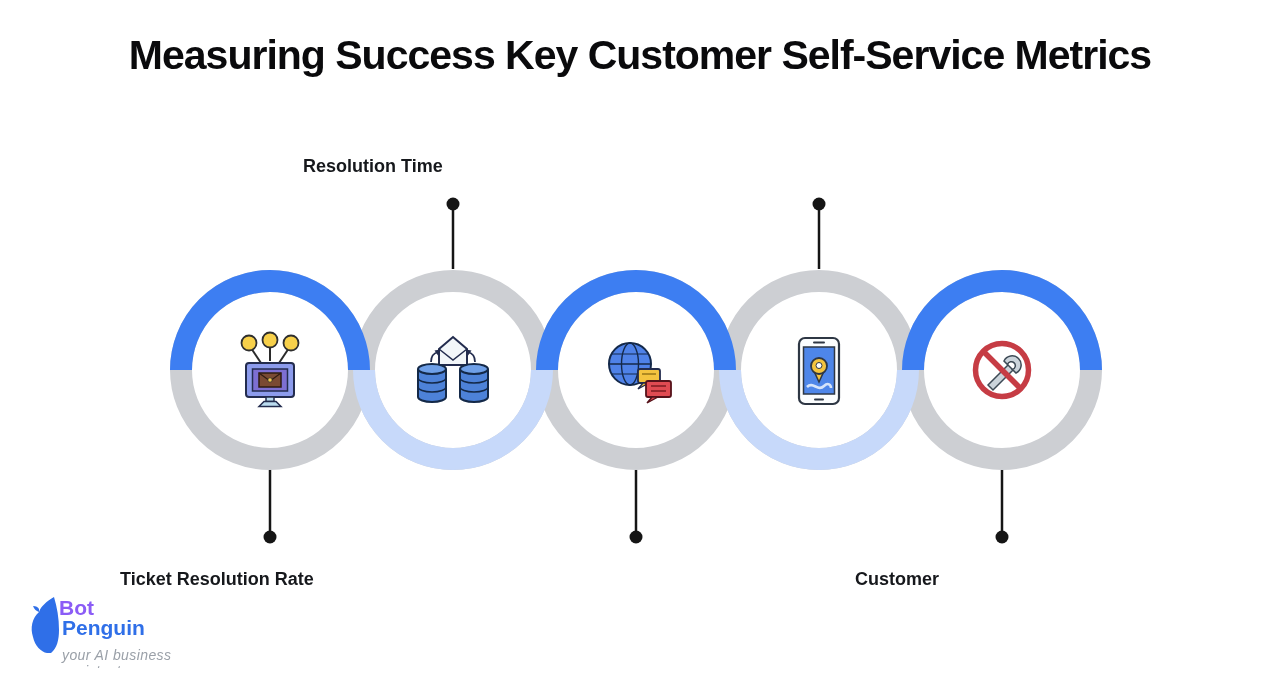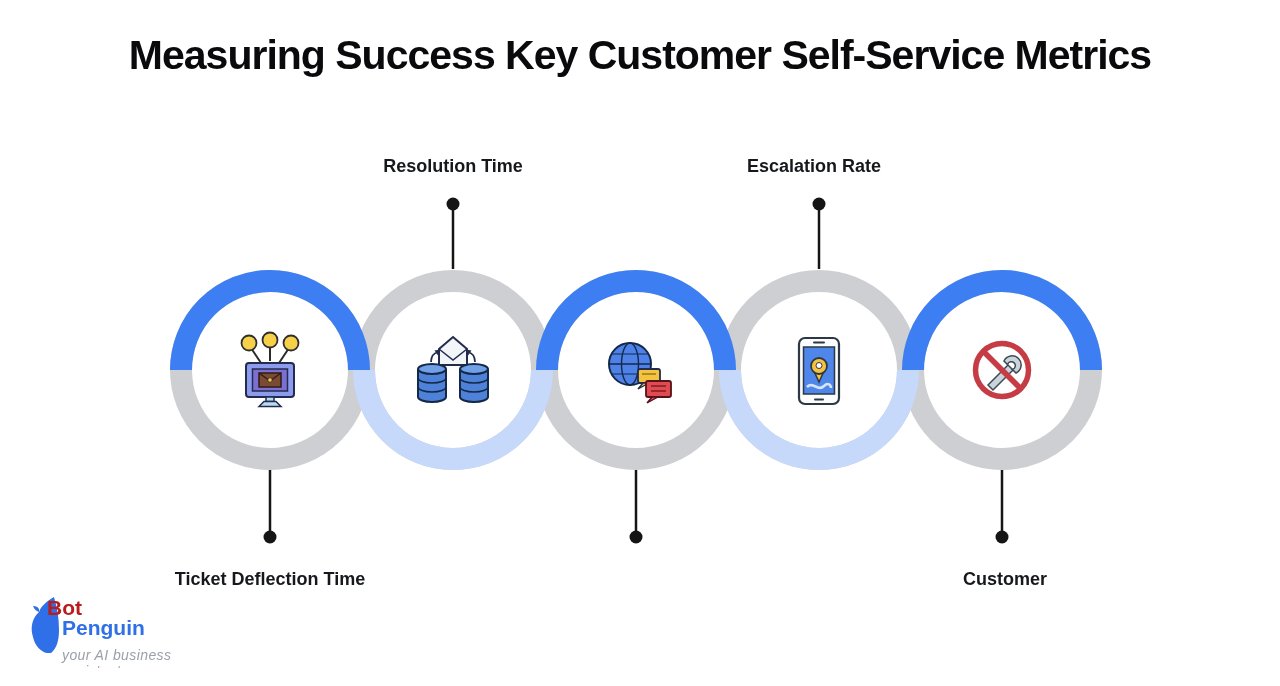--- a/index.html
+++ b/index.html
@@ -7,27 +7,27 @@
     position:relative;width:1280px;height:668px;background:#ffffff;overflow:hidden;
     font-family:"Liberation Sans","DejaVu Sans",sans-serif;
   }
   #title{
     position:absolute;top:32px;left:0;width:1280px;text-align:center;
     font-size:41px;font-weight:800;letter-spacing:-1px;color:#0a0a0c;
   }
   #diagram-svg{position:absolute;left:0;top:0;}
   .metric-label{
     position:absolute;width:300px;display:flex;flex-direction:column;justify-content:center;
-    text-align:center;font-size:18px;font-weight:700;color:#16181c;line-height:23px;
+    text-align:left;font-size:18px;font-weight:700;color:#16181c;line-height:23px;
   }
   .metric-label.top{height:40px;justify-content:flex-end;}
   .metric-label.bottom{height:46px;}
   #brand{position:absolute;left:26px;top:595px;width:180px;height:70px;}
   #brand-penguin{position:absolute;left:0;top:2px;}
-  #brand-name1{position:absolute;left:21px;top:3px;font-size:21px;font-weight:800;color:#b91c1c;line-height:20px;}
+  #brand-name1{position:absolute;left:33px;top:3px;font-size:21px;font-weight:800;color:#8b5cf6;line-height:20px;}
   #brand-name2{position:absolute;left:36px;top:23px;font-size:21px;font-weight:700;color:#2F6FE8;line-height:20px;}
   #brand-tagline{position:absolute;left:36px;top:52px;font-size:14px;font-style:italic;color:#9aa0a8;letter-spacing:0.4px;}
 </style>
 </head>
 <body>
 
 <div id="stage">
 
   <div id="title">Measuring Success Key Customer Self-Service Metrics</div>
 
@@ -151,36 +151,32 @@
 
     <g transform="translate(1002,370)">
       <path d="M-14,15 L-9,20 L11,0 L6,-5 Z" fill="#CBD4DB" stroke="#3d4a55" stroke-width="1.5"></path>
       <path d="M2,-9 A9,9 0 1 1 14,3 L10.5,-0.5 A4,4 0 1 0 5.5,-5.5 Z" fill="#CBD4DB" stroke="#3d4a55" stroke-width="1.5"></path>
       <circle cx="0" cy="0" r="26.5" fill="none" stroke="#C63C44" stroke-width="5.5"></circle>
       <line x1="-18.5" y1="-18.5" x2="18.5" y2="18.5" stroke="#C63C44" stroke-width="5.5"></line>
     </g>
   </svg>
 
   <div class="metric-label bottom" style="left:120px;top:556px;">
-    <div>Ticket Deflection Time</div>
+    <div>Ticket Resolution Rate</div>
     <div></div>
   </div>
 
   <div class="metric-label top" style="left:303px;top:138px;">
     <div>Resolution Time</div>
     <div></div>
   </div>
 
   <div class="metric-label bottom" style="left:490px;top:556px;">
   </div>
 
-  <div class="metric-label top" style="left:664px;top:138px;">
-    <div>Escalation Rate</div>
-    <div></div>
-  </div>
 
   <div class="metric-label bottom" style="left:855px;top:556px;">
     <div>Customer</div>
   </div>
 
   <div id="brand">
     <svg id="brand-penguin" width="34" height="58" viewBox="0 0 34 58">
       <path d="M28,0 C20,5 15,9 13,15 C6,21 4,31 7,40 C9,49 15,55 21,56 L25,56 C31,51 33,43 33,33 C33,21 31,10 28,0 Z" fill="#2F6FE8"></path>
       <path d="M13,15 C10,14 8,12 7,9 C10,9 12,10 13,12 Z" fill="#2F6FE8"></path>
     </svg>

